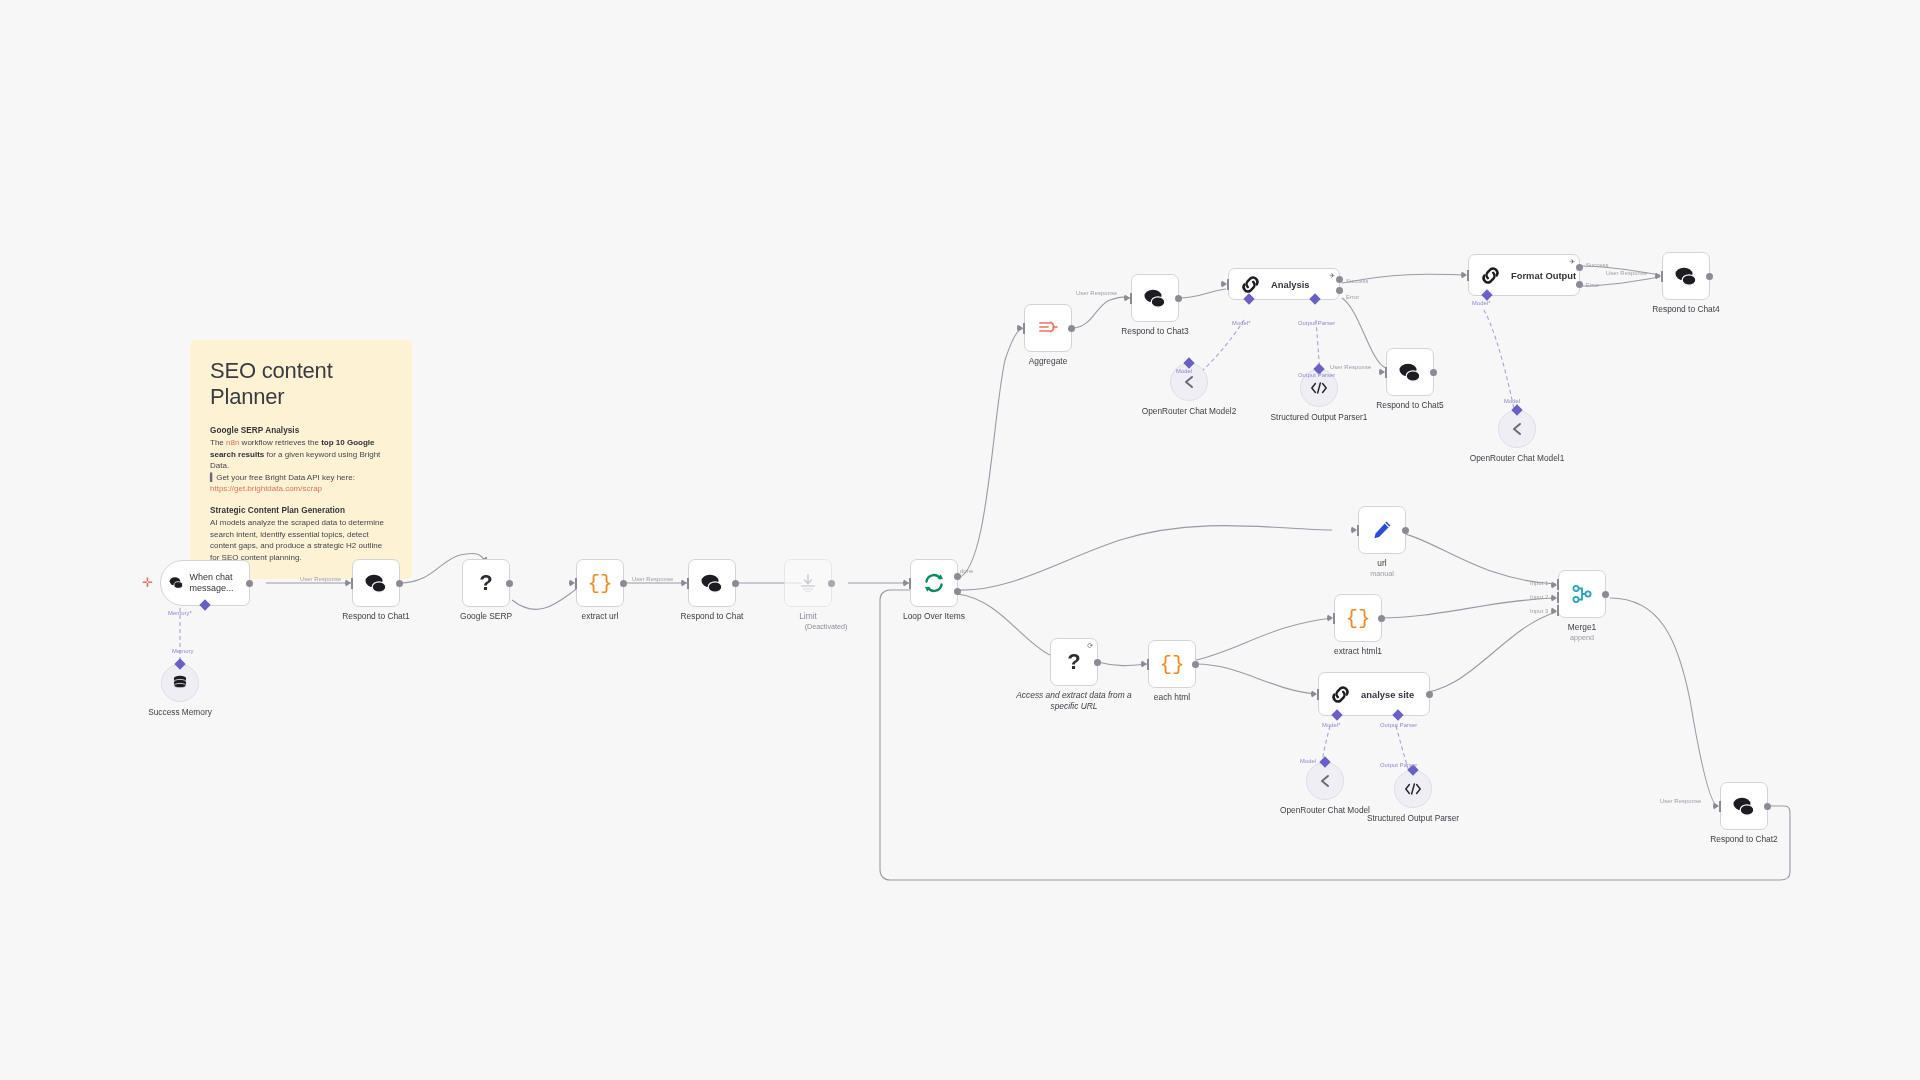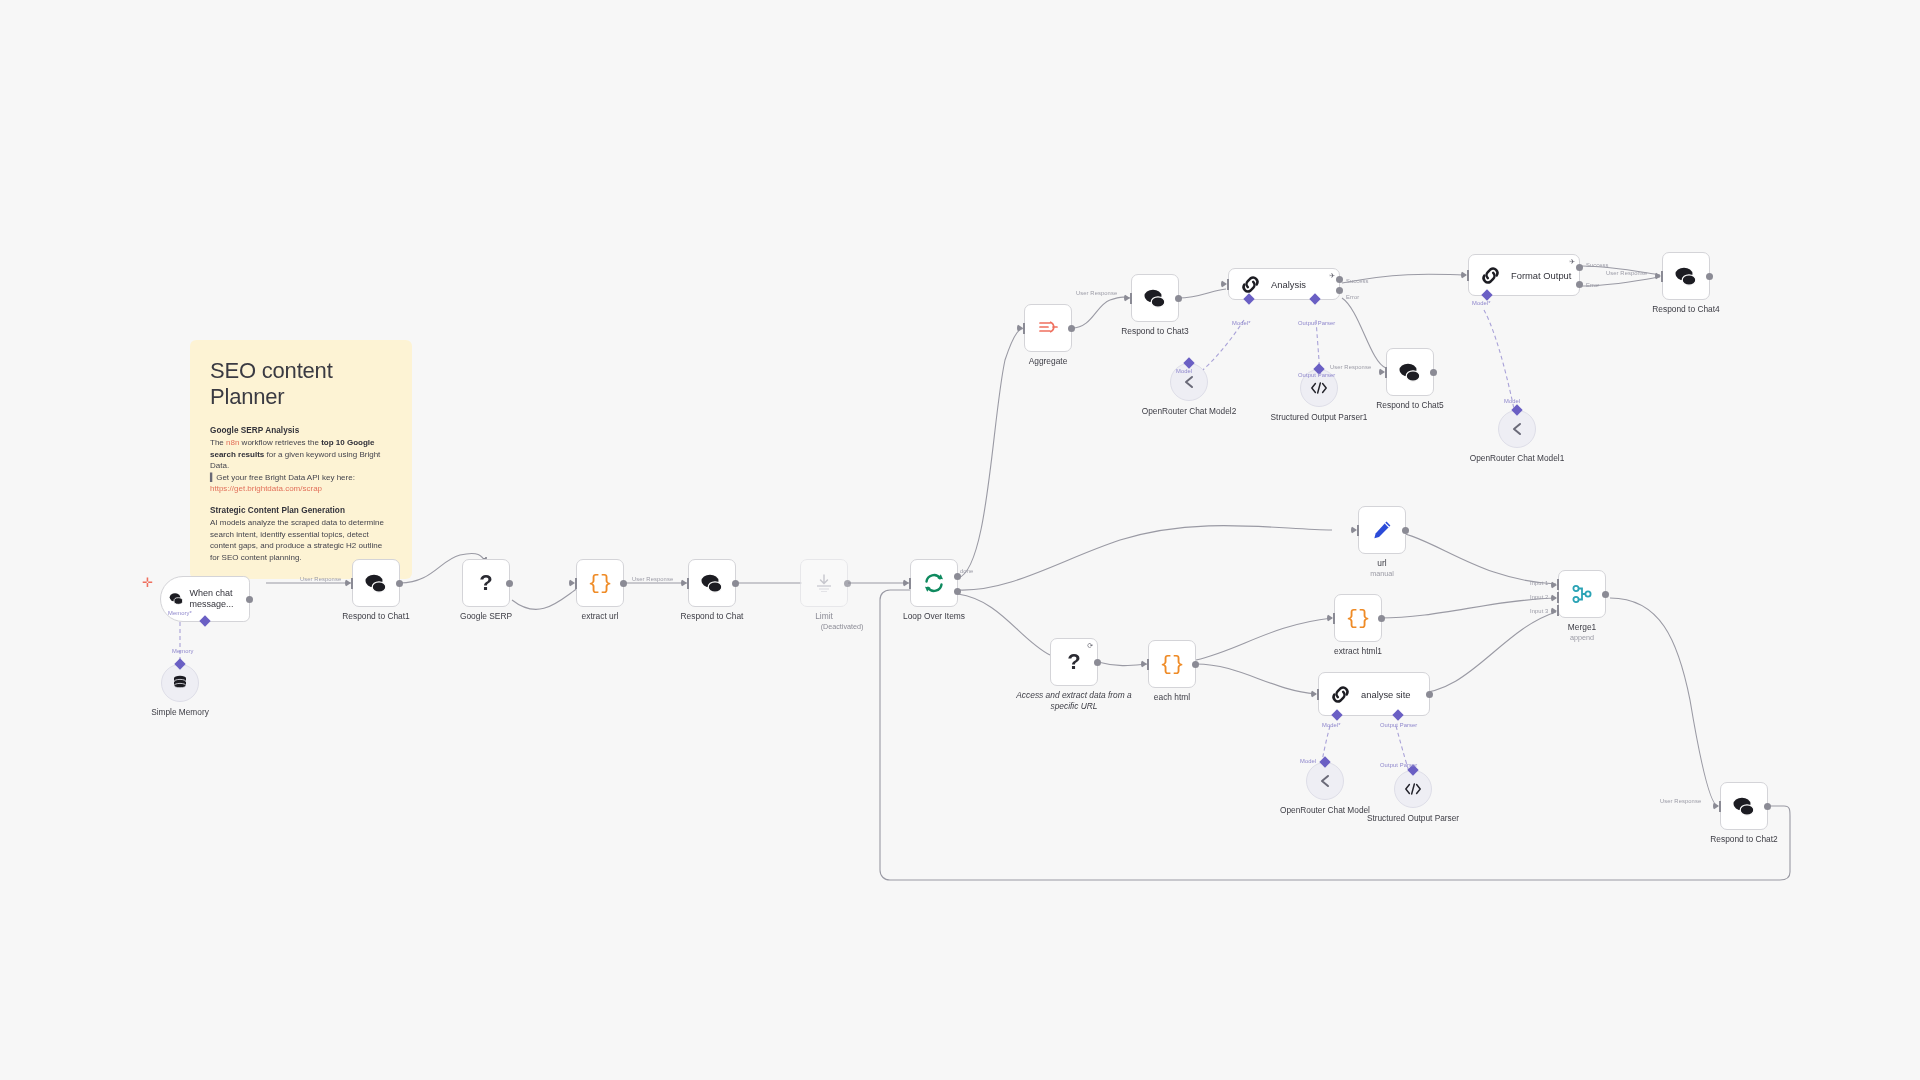--- a/index.html
+++ b/index.html
@@ -96,21 +96,21 @@
     top: 100%;
     margin-top: 4px;
   }
   .node-label .sub {
     display: block;
     font-size: 7.2px;
     color: #9a9aa4;
   }
   .node-label.dim { color: #8c8c96; }
   .inline-title {
-    font-size: 9.4px; color: #33333b; white-space: nowrap;
+    font-size: 9.4px; color: #33333b; white-space: nowrap; font-weight: bold;
   }
   .trigger-title {
     font-size: 9px; color: #33333b; line-height: 1.25;
   }
 
   
   .node-circle {
     width: 38px; height: 38px;
     border-radius: 50%;
     background: #eeeef4;
@@ -262,21 +262,21 @@
 
 
     <div class="sec" style="margin-bottom:0;">
       <div class="sec-title">Strategic Content Plan Generation</div>
       <div class="sec-body">AI models analyze the scraped data to determine search intent, identify essential topics, detect content gaps, and produce a strategic H2 outline for SEO content planning.</div>
     </div>
   </div>
 
   <div class="plus-mark" style="left:142px; top:576px;">✛</div>
 
-  <div class="node" style="left:160px; top:576px;">
+  <div class="node" style="left:160px; top:560px;">
     <div class="node-box trigger">
       <svg class="icon" width="22" height="20" viewBox="0 0 22 20">
         <ellipse cx="9" cy="7.5" rx="8" ry="6" fill="#1c1c22"></ellipse>
         <ellipse cx="14" cy="13" rx="6.5" ry="5" fill="#1c1c22" stroke="#fff" stroke-width="1.2"></ellipse>
       </svg>
       <div class="trigger-title">When chat message...</div>
       <div class="port out"></div>
       <div class="diamond below"></div>
     </div>
   </div>
@@ -288,21 +288,21 @@
     <div class="node-circle">
       <svg class="icon" width="18" height="18" viewBox="0 0 18 18">
         <ellipse cx="9" cy="4" rx="6" ry="2.2" fill="#1c1c22"></ellipse>
         <rect x="3" y="4" width="12" height="3" fill="#1c1c22"></rect>
         <ellipse cx="9" cy="7.6" rx="6" ry="2.2" fill="#1c1c22" stroke="#eeeef4" stroke-width="0.8"></ellipse>
         <rect x="3" y="8" width="12" height="3" fill="#1c1c22"></rect>
         <ellipse cx="9" cy="11.6" rx="6" ry="2.2" fill="#1c1c22" stroke="#eeeef4" stroke-width="0.8"></ellipse>
       </svg>
       <div class="diamond above"></div>
     </div>
-    <div class="sub-label">Simple Memory</div>
+    <div class="sub-label">Success Memory</div>
   </div>
 
   <div class="node" style="left:352px; top:559px;">
     <div class="node-box sq">
       <svg class="icon" width="24" height="21" viewBox="0 0 24 21">
         <ellipse cx="10" cy="8" rx="8.5" ry="6.3" fill="#1c1c22"></ellipse>
         <ellipse cx="15" cy="14" rx="6.8" ry="5.2" fill="#1c1c22" stroke="#fff" stroke-width="1.2"></ellipse>
       </svg>
       <div class="port-bar"></div>
       <div class="port in-arrow"></div>
@@ -336,21 +336,21 @@
         <ellipse cx="10" cy="8" rx="8.5" ry="6.3" fill="#1c1c22"></ellipse>
         <ellipse cx="15" cy="14" rx="6.8" ry="5.2" fill="#1c1c22" stroke="#fff" stroke-width="1.2"></ellipse>
       </svg>
       <div class="port-bar"></div>
       <div class="port in-arrow"></div>
       <div class="port out"></div>
     </div>
     <div class="node-label">Respond to Chat</div>
   </div>
 
-  <div class="node" style="left:800px; top:559px;text-decoration:underline;">
+  <div class="node" style="left:784px; top:559px;text-decoration:underline;">
     <div class="node-box sq deact">
       <svg class="icon" width="22" height="22" viewBox="0 0 22 22">
         <path d="M11 3 L11 11 M7.5 8 L11 11.6 L14.5 8" stroke="#b4b4be" stroke-width="1.4" fill="none" stroke-linecap="round"></path>
         <line x1="4" y1="14" x2="18" y2="14" stroke="#b4b4be" stroke-width="1.2"></line>
         <line x1="6" y1="17" x2="16" y2="17" stroke="#cfcfd6" stroke-width="1"></line>
         <line x1="8" y1="19.5" x2="14" y2="19.5" stroke="#dcdce2" stroke-width="1"></line>
       </svg>
       <div class="port out"></div>
     </div>
     <div class="node-label dim">

